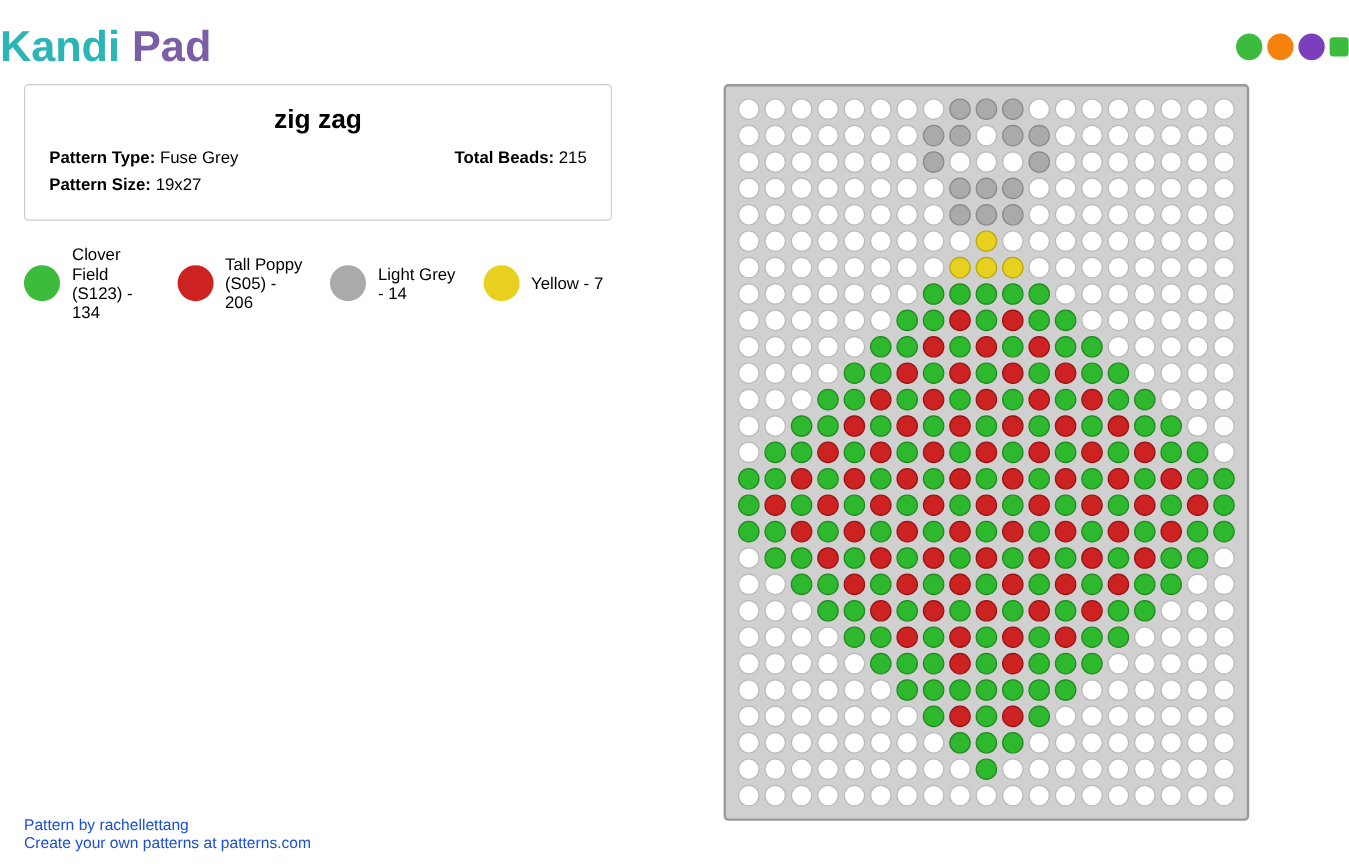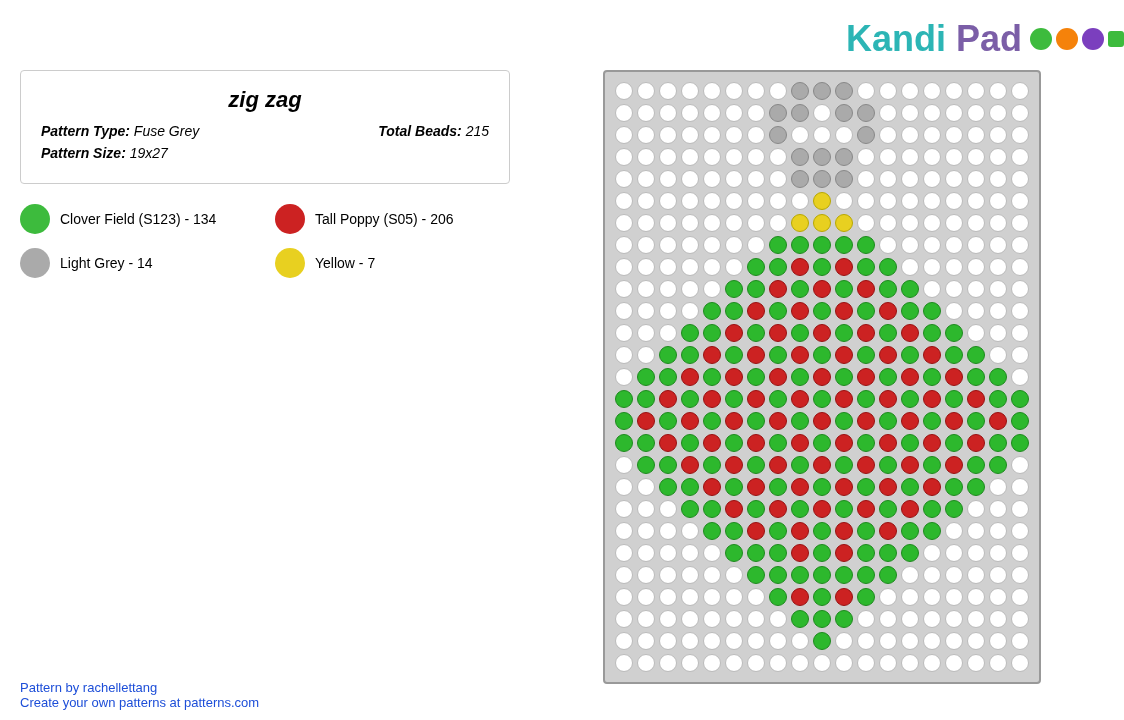--- a/index.html
+++ b/index.html
@@ -7,21 +7,21 @@
       width: 1124px;
       height: 720px;
       background: #ffffff;
       font-family: Arial, sans-serif;
       overflow: hidden;
     }
 
     .header {
       display: flex;
       align-items: center;
-      justify-content: flex-end;
+      justify-content: space-between;
       padding: 18px 0 10px 0;
     }
 
     .logo-text {
       font-size: 36px;
       font-weight: bold;
     }
     .logo-kandi { color: #2cb5b5; }
     .logo-pad { color: #7b5ea7; }
     .logo-dot { color: #e85d9b; }
@@ -60,21 +60,20 @@
     .left-panel {
       width: 490px;
       flex-shrink: 0;
     }
 
     .pattern-info-box {
       border: 1px solid #cccccc;
       border-radius: 4px;
       padding: 16px 20px;
       margin-bottom: 20px;
-      font-style: italic;
     }
     .pattern-title {
       font-size: 22px;
       font-weight: bold;
       text-align: center;
       margin-bottom: 10px;
     }
     .pattern-meta {
       display: flex;
       justify-content: space-between;
@@ -83,21 +82,21 @@
     .meta-item {
       font-size: 14px;
     }
     .meta-label {
       font-weight: bold;
       margin-top: 40px;
     }
 
     .color-legend {
       display: grid;
-      grid-template-columns: 1fr 1fr;
+      grid-template-columns: 1fr 1fr 1fr 1fr;
       gap: 14px 20px;
       margin-top: 10px;
     }
     .color-item {
       display: flex;
       align-items: center;
       gap: 10px;
       font-size: 14px;
     }
     .color-swatch {

